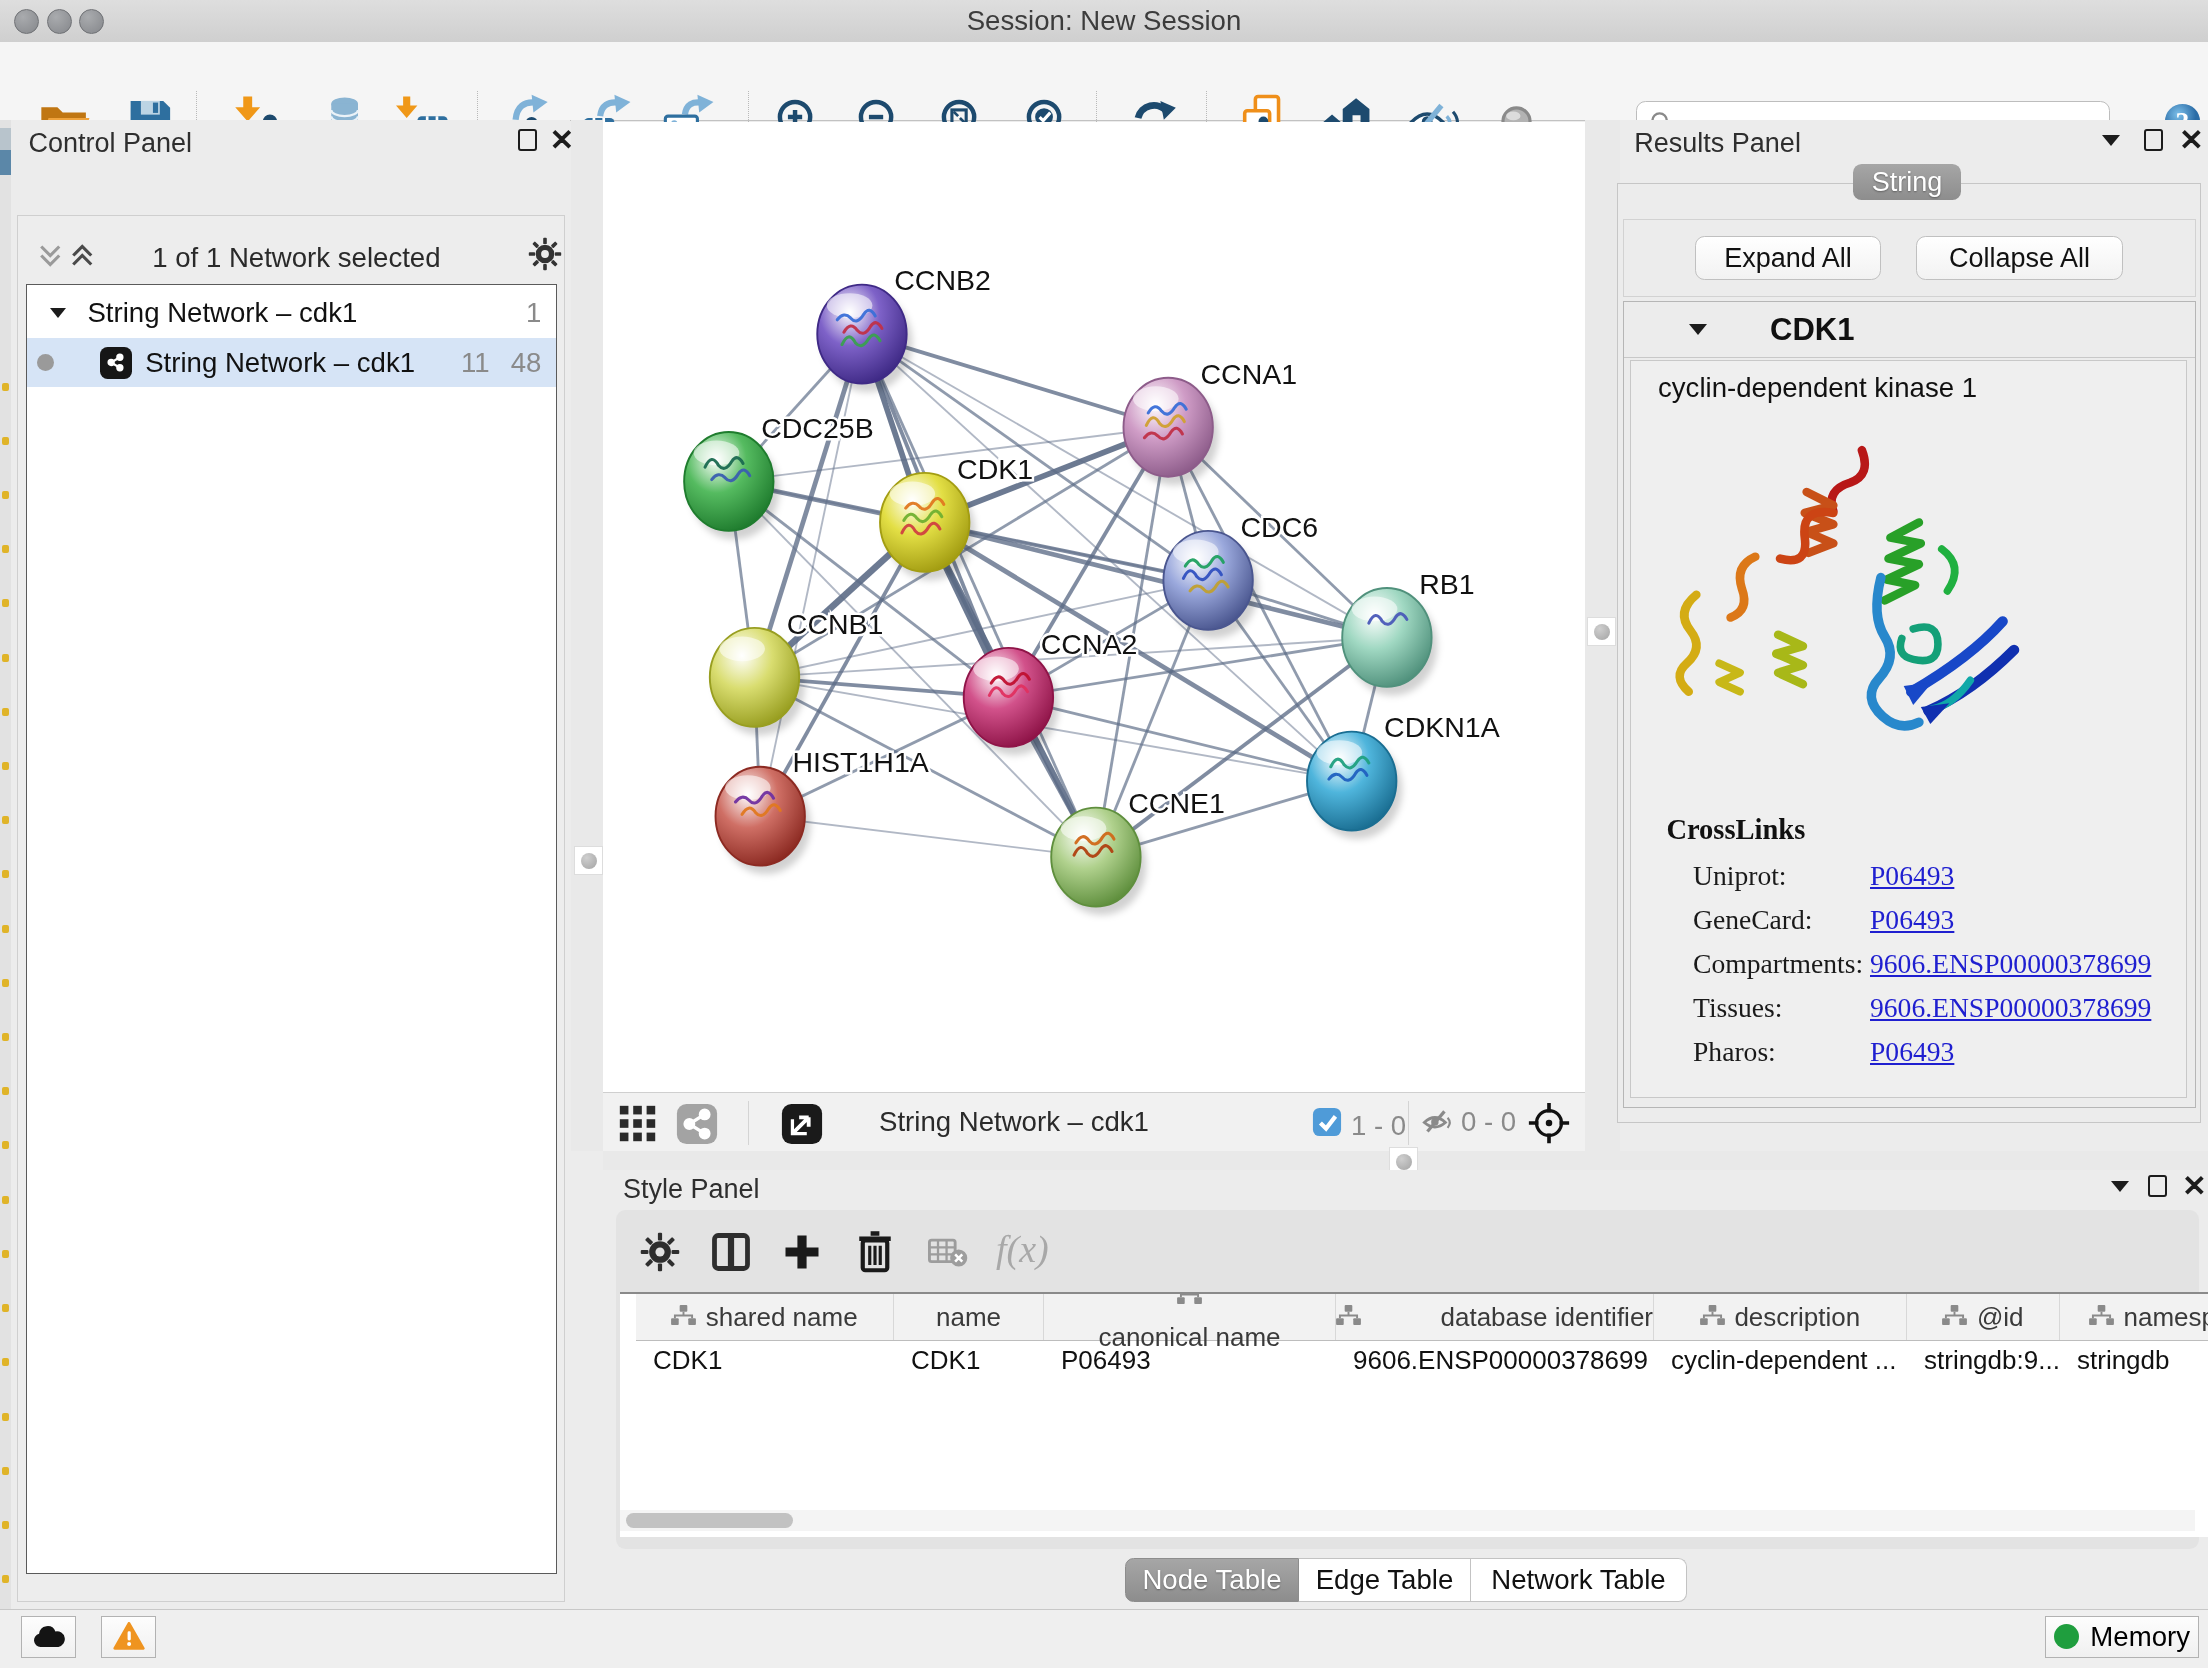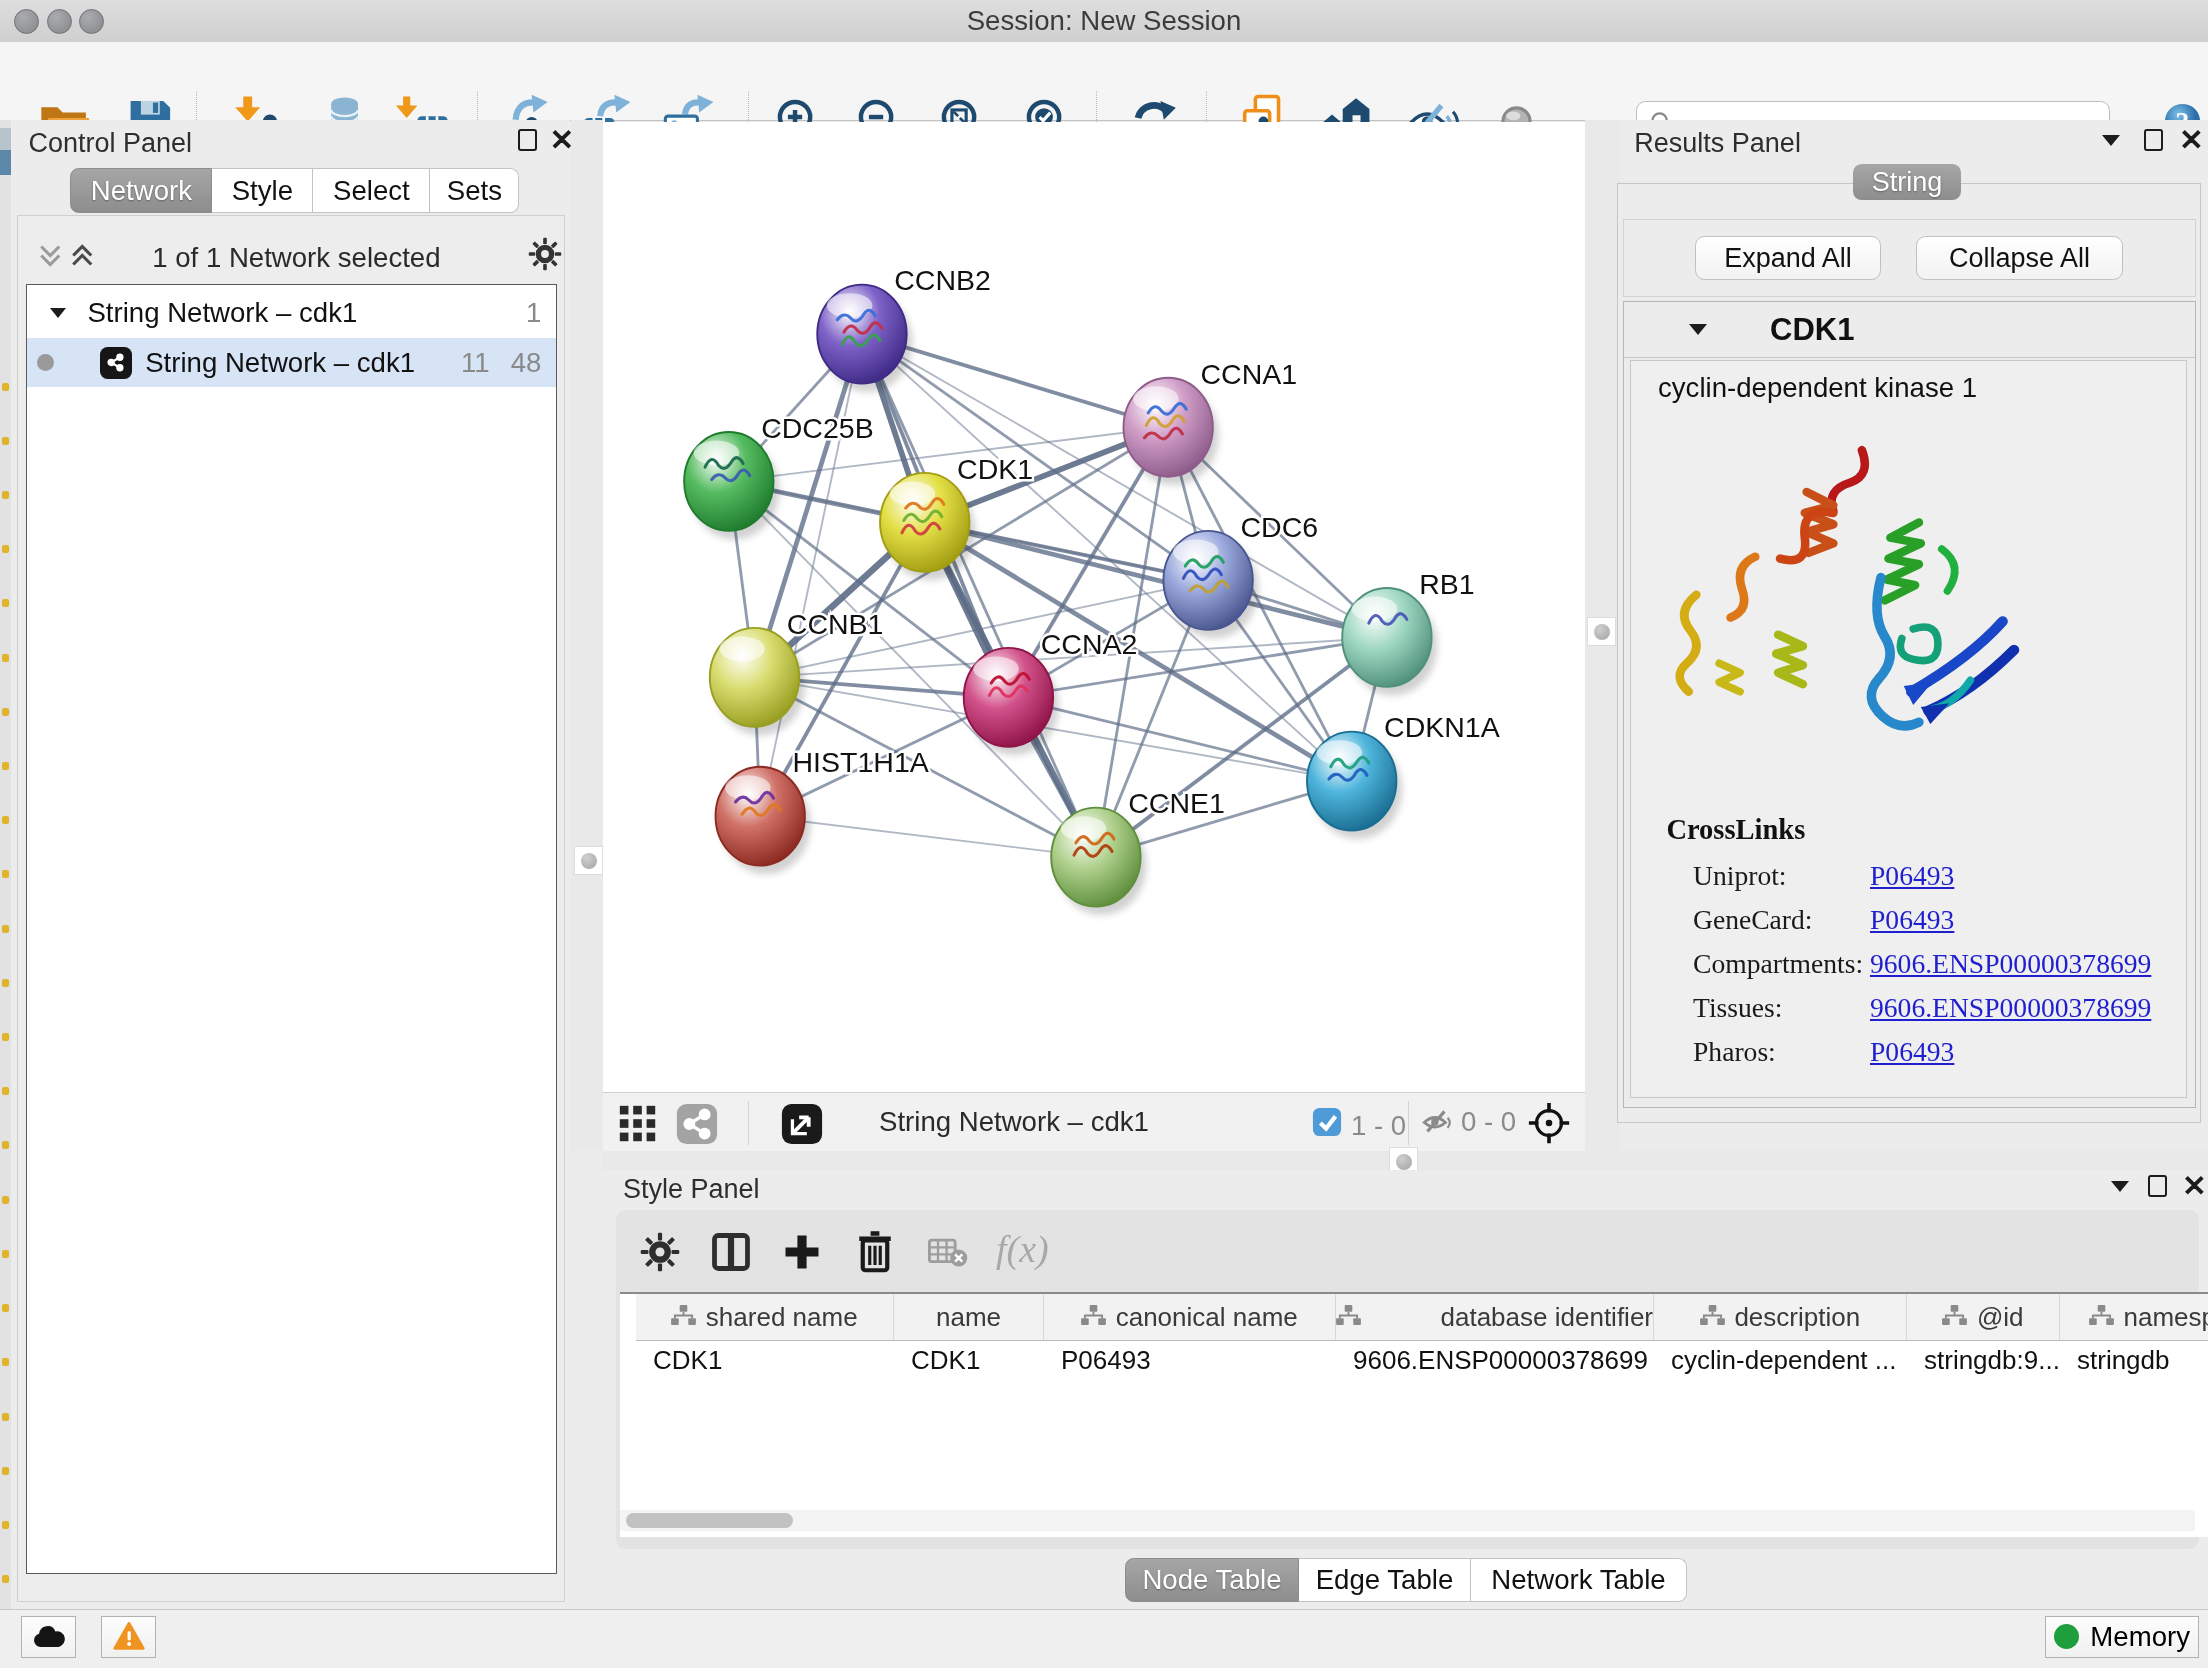--- a/index.html
+++ b/index.html
@@ -303,26 +303,20 @@
 
   <div class="abs" style="left:11.4px;top:120px;width:559px;height:1489px;background:#ececec">
     <div class="abs" style="left:17px;top:7.6px">
       <span class="panel-title">Control Panel</span></div>
     <span class="abs" style="left:461px;top:15px">
         <span class="tri-down" style="position:absolute;left:461px;top:15px"></span>
       </span>
     <span class="float-btn abs" style="left:507px;top:8.6px"></span>
     <span class="close-x abs" style="left:538px;top:4.8px">✕</span>
 
-    <div class="seg" style="left:59px;top:48px;height:45px" id="cp-tabs">
-        <div class="seg-tab sel" style="width: 142px;">Network</div>
-        <div class="seg-tab" style="width: 101px;">Style</div>
-        <div class="seg-tab" style="width: 117px;">Select</div>
-        <div class="seg-tab" style="width: 89px;">Sets</div>
-      </div>
 
     <div class="cp-box" style="left:5.7px;top:95px;width:546px;height:1385px"></div>
 
     <svg class="abs" style="left:25px;top:122px" width="28.5" height="27" viewBox="0 0 24 24">
       <path d="M4 4 l8 8 8 -8 M4 12 l8 8 8 -8" stroke="#9a9a9a" stroke-width="2.8" fill="none"></path>
       </svg>
     <svg class="abs" style="left:57px;top:122px" width="28.5" height="27" viewBox="0 0 24 24">
       <path d="M4 20 l8 -8 8 8 M4 12 l8 -8 8 8" stroke="#4a4a4a" stroke-width="2.8" fill="none"></path>
       </svg>
     <div class="abs" style="left:95px;top:122px;width:380px;text-align:center;font-size:27.6px;color:#2a2a2a">1 of 1 Network selected</div>
@@ -759,21 +753,21 @@
                 <rect x="0" y="14" width="8" height="7" rx="1"></rect>
                 <rect x="18" y="14" width="8" height="7" rx="1"></rect>
               </g>
               <path d="M13 7 v4 M4 14 v-3 h18 v3" stroke="#8a8a8a" stroke-width="2" fill="none"></path>
             </svg></span>
           <span>shared name</span>
         </div>
         <div class="th" style="width: 150px;">
           <span>name</span>
         </div>
-        <div class="th" style="width: 292px;">
+        <div class="th" style="width: 292px; flex-direction: column;">
           <span><svg width="25" height="21" viewBox="0 0 26 22">
               <g fill="#8a8a8a">
                 <rect x="9" y="0" width="8" height="7" rx="1"></rect>
                 <rect x="0" y="14" width="8" height="7" rx="1"></rect>
                 <rect x="18" y="14" width="8" height="7" rx="1"></rect>
               </g>
               <path d="M13 7 v4 M4 14 v-3 h18 v3" stroke="#8a8a8a" stroke-width="2" fill="none"></path>
             </svg></span>
           <span>canonical name</span>
         </div>

